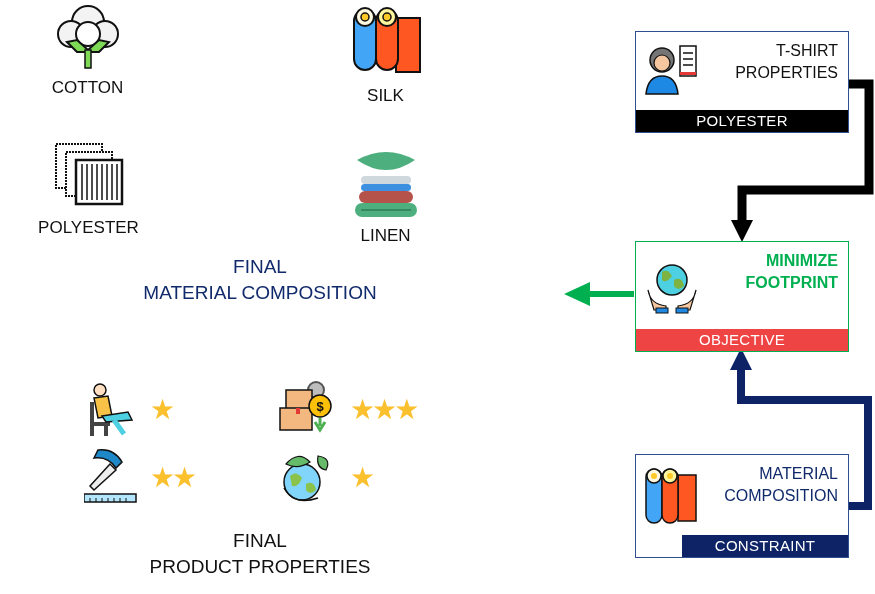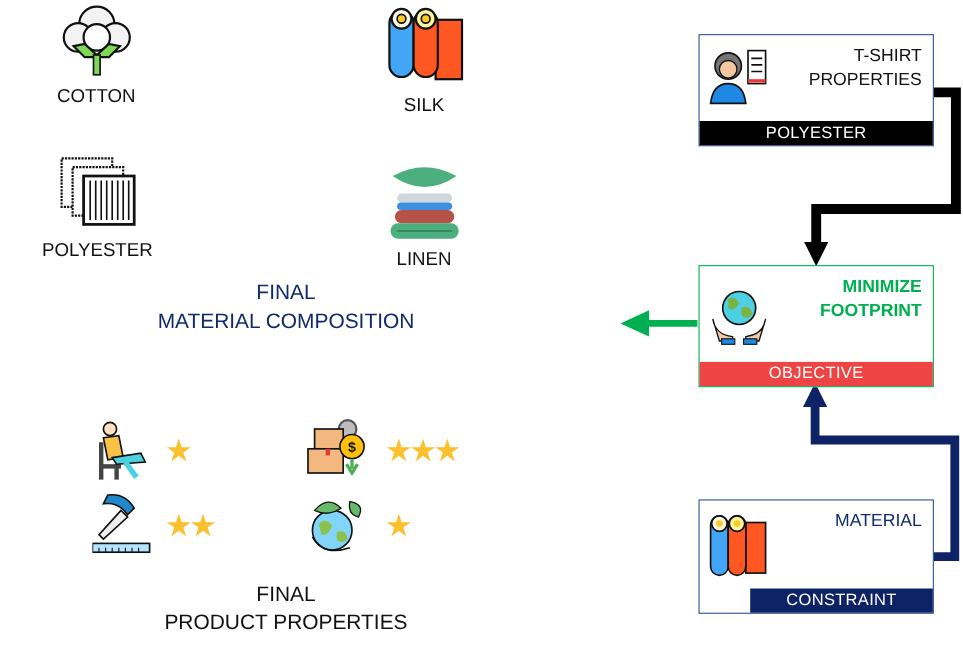--- a/index.html
+++ b/index.html
@@ -197,15 +197,16 @@
     <rect x="34" y="8" width="18" height="46" fill="#ff5722" stroke="#111" stroke-width="1.5"></rect>
     <rect x="2" y="2" width="16" height="54" rx="8" fill="#42a5f5" stroke="#111" stroke-width="1.5"></rect>
     <rect x="18" y="2" width="16" height="54" rx="8" fill="#ff5722" stroke="#111" stroke-width="1.5"></rect>
     <circle cx="10" cy="9" r="7" fill="#fff8e1" stroke="#111" stroke-width="1.5"></circle>
     <circle cx="10" cy="9" r="3" fill="#ffca28"></circle>
     <circle cx="26" cy="9" r="7" fill="#fff59d" stroke="#111" stroke-width="1.5"></circle>
     <circle cx="26" cy="9" r="3" fill="#ffca28"></circle>
   </svg>
   <div class="txt" style="color:#102a6b;">
     <div>MATERIAL</div>
+    <div>COMPOSITION</div>
   </div>
   <div class="band" style="background:#0d2366;margin-left:46px;">CONSTRAINT</div>
 </div>
 
 </body></html>

